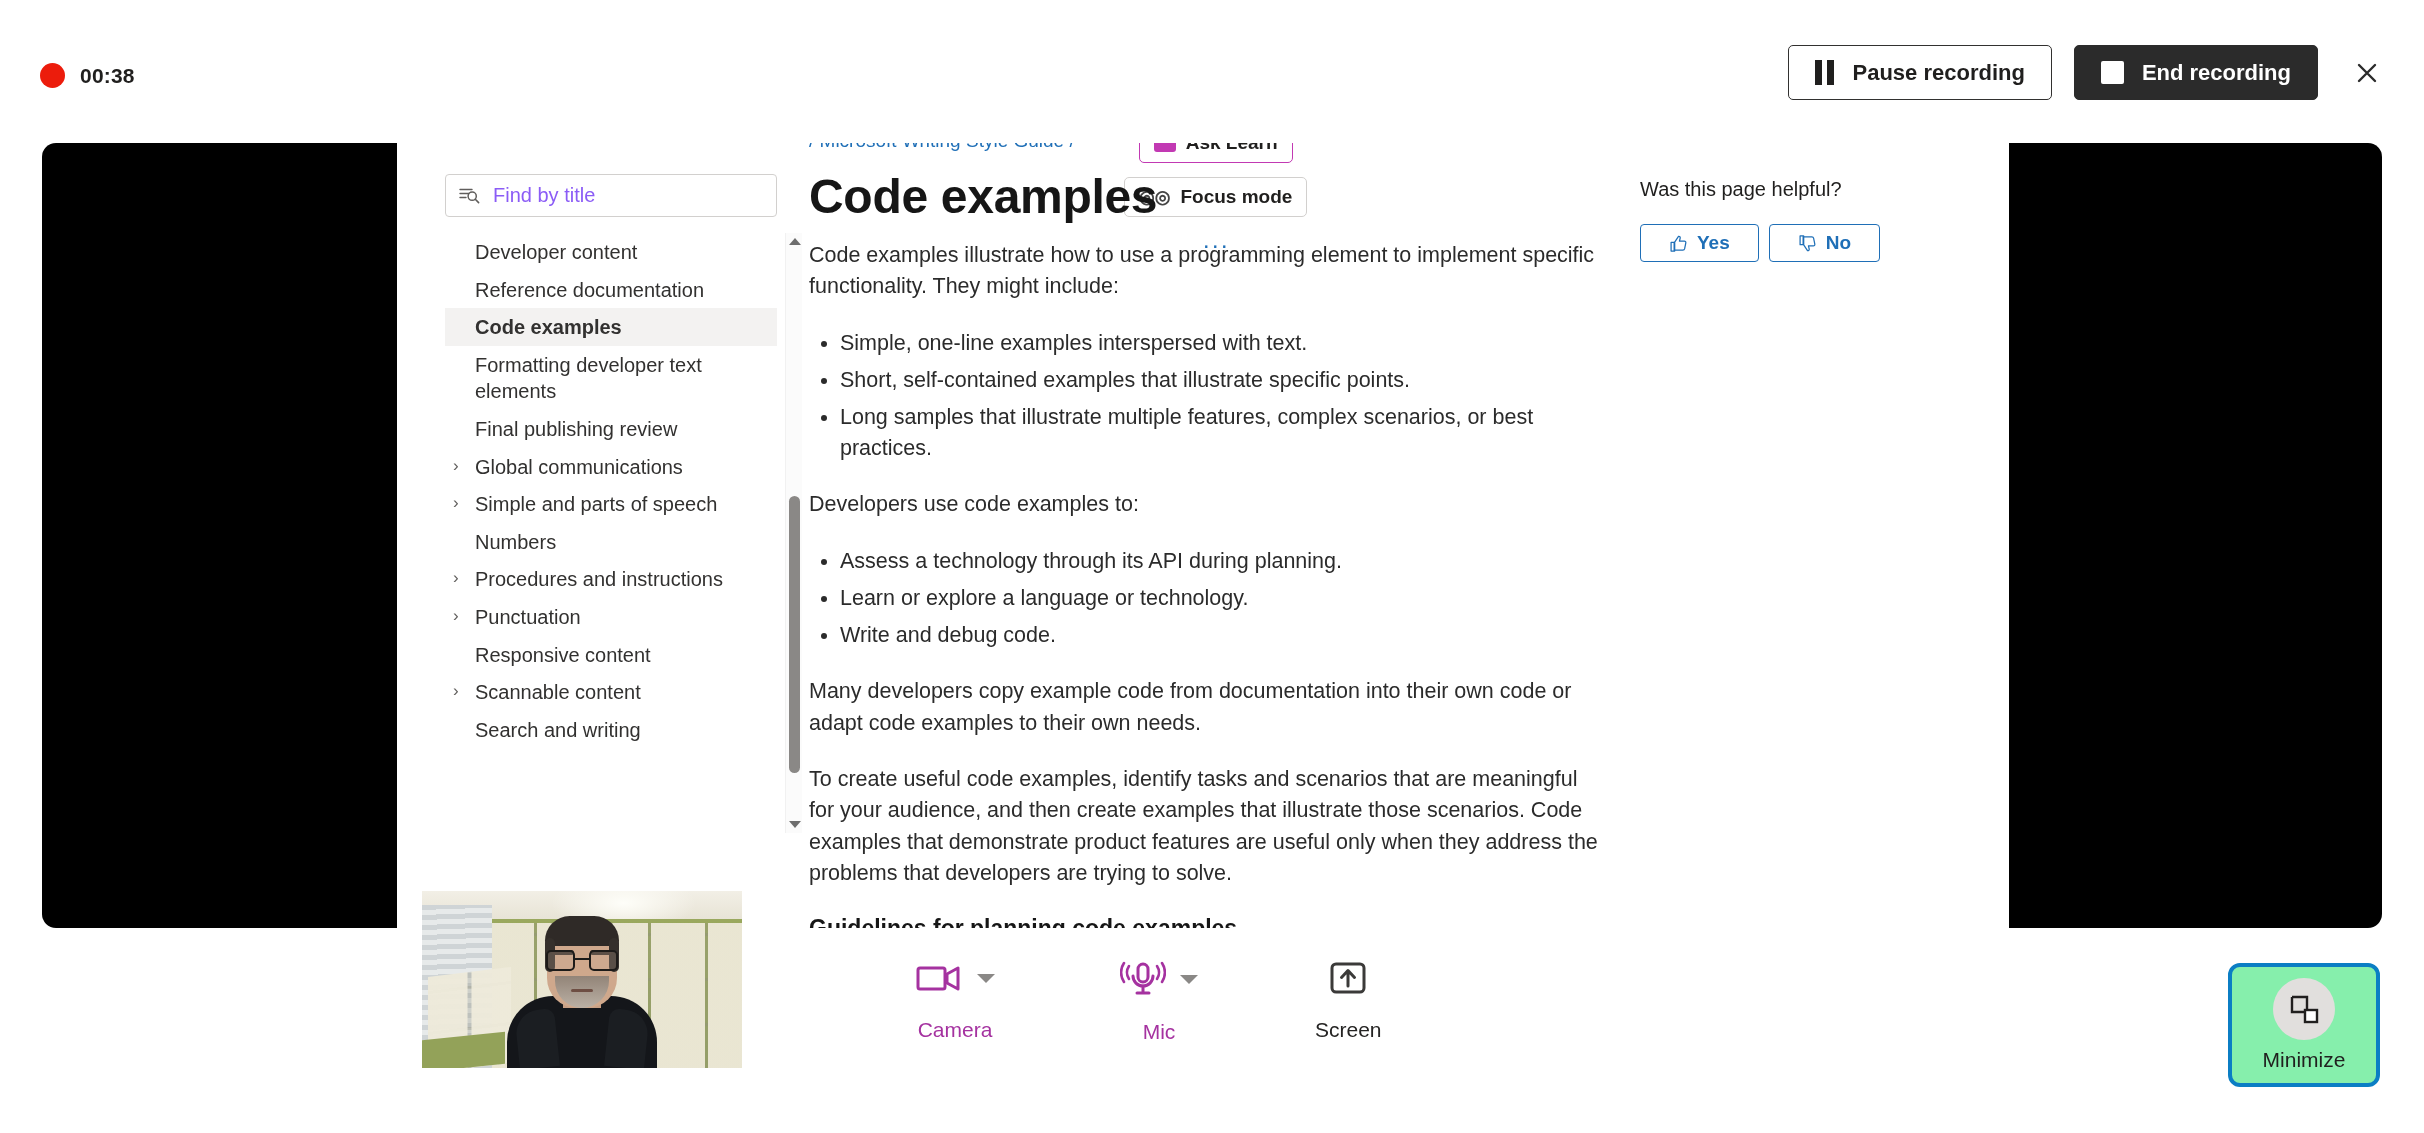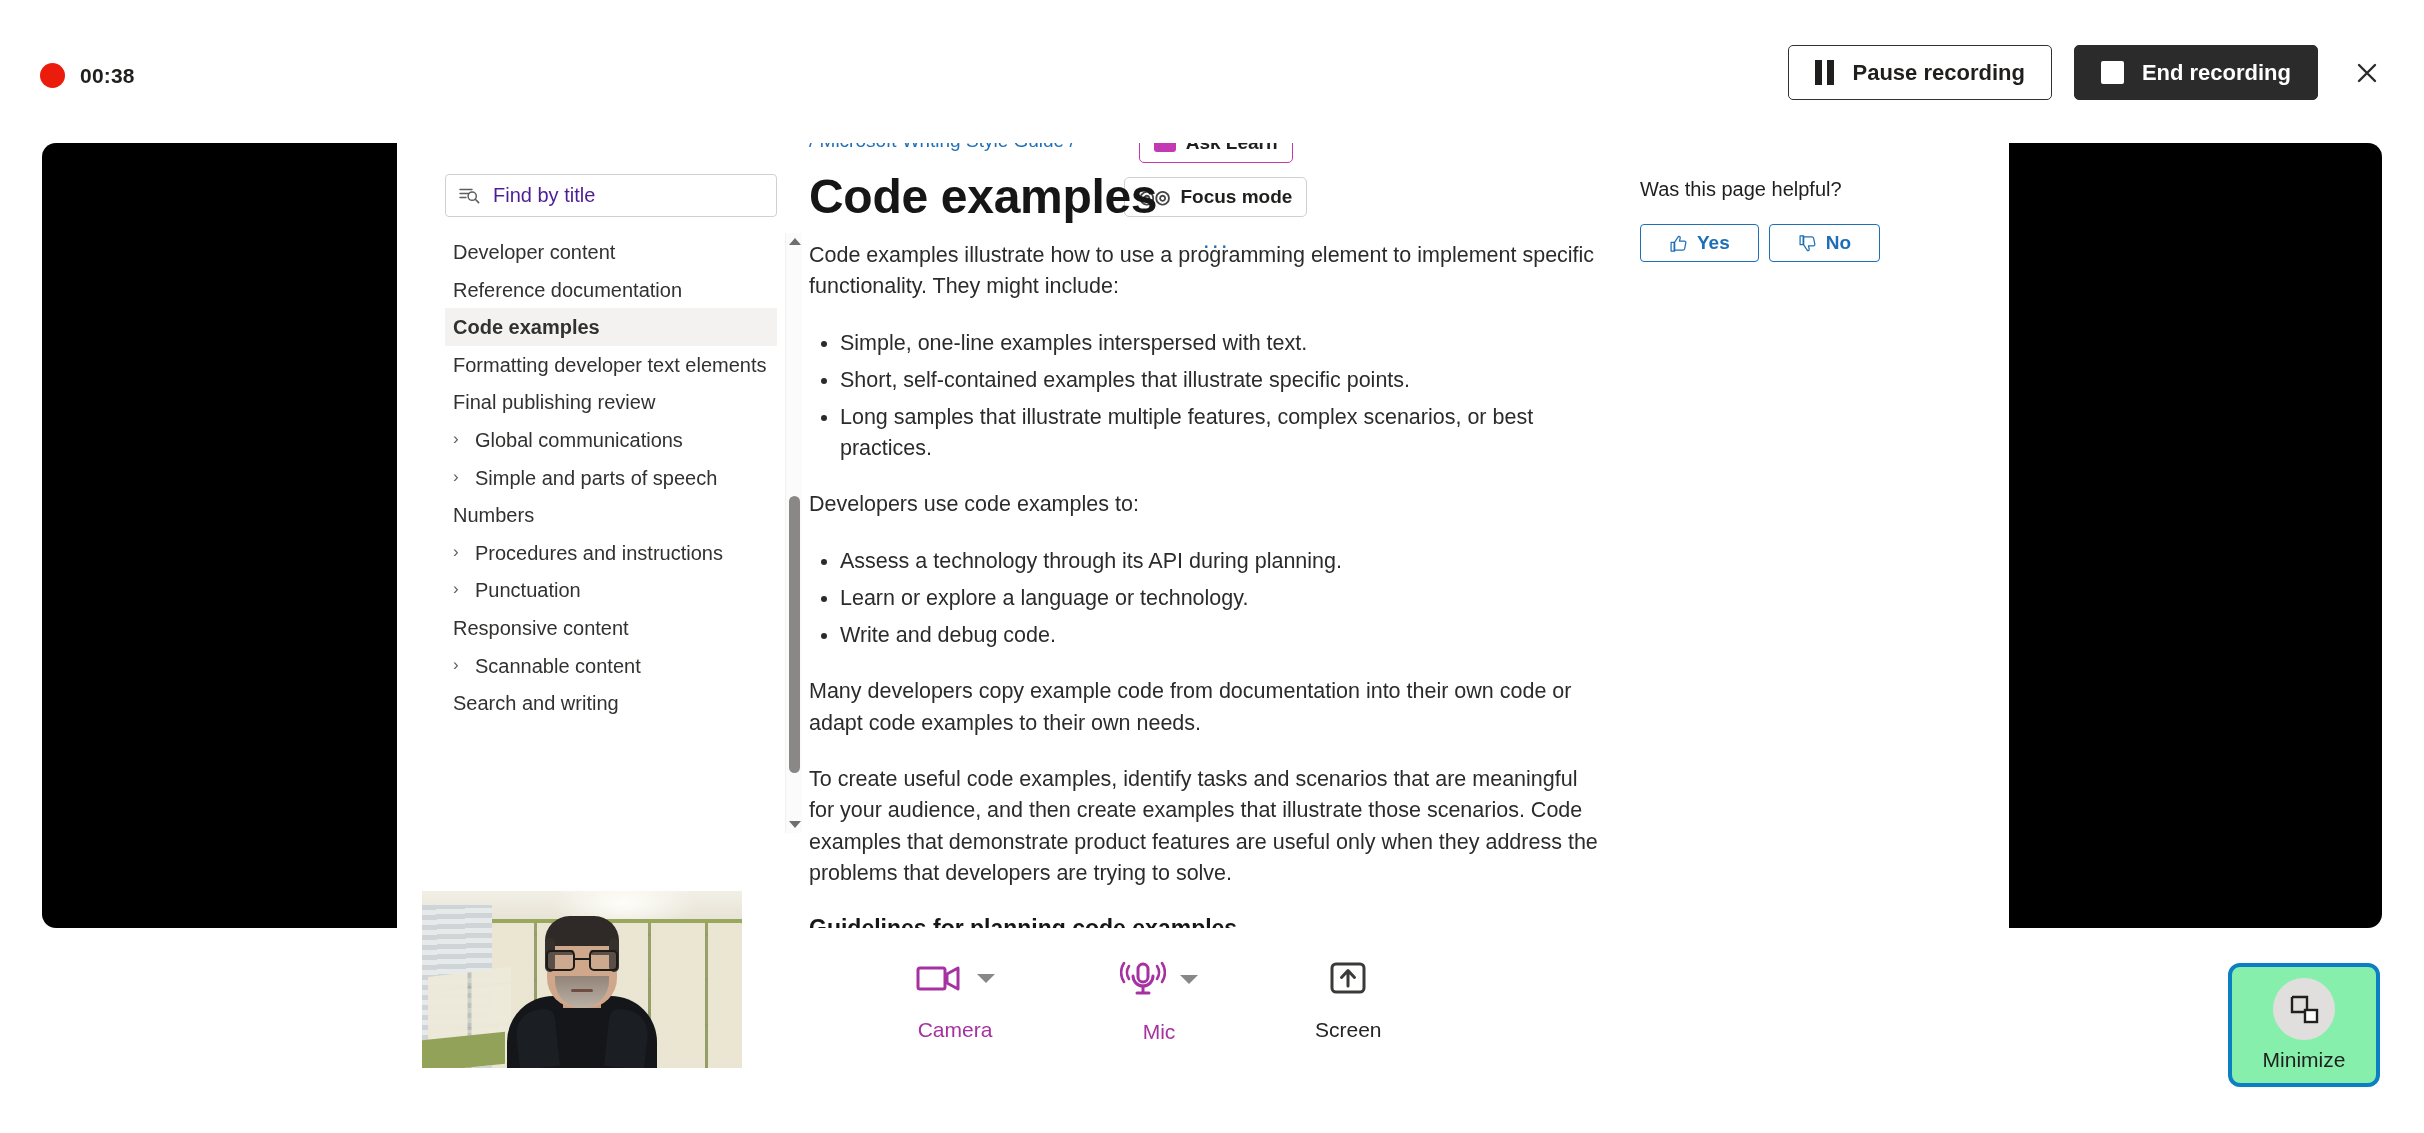--- a/index.html
+++ b/index.html
@@ -57,30 +57,30 @@
     background: #ffffff; overflow: hidden;
   }
 
   
   .toc { position: absolute; left: 48px; top: 0; width: 340px; height: 785px; }
   .toc-search {
     position: absolute; left: 0; top: 31px; width: 332px; height: 43px;
     border: 1px solid #d2d0ce; border-radius: 4px; background: #fff;
     display: flex; align-items: center; gap: 13px; padding: 0 13px;
   }
-  .toc-search .ph { font-size: 20px; color: #4c1d95; }
+  .toc-search .ph { font-size: 20px; color: #8b5cf6; }
   .toc-list { position: absolute; left: 0; top: 90px; width: 332px; height: 600px; overflow: hidden; }
   .toc-item {
     position: relative; display: flex; align-items: flex-start; gap: 8px;
     padding: 5px 10px 5px 8px; min-height: 37px;
     font-size: 20px; color: #323130; line-height: 1.33; cursor: pointer;
   }
   .toc-item .chev { width: 14px; flex: 0 0 14px; color: #605e5c; font-size: 17px; line-height: 26px; }
   .toc-item .lbl { padding-top: 1px; }
-  .toc-item.nochev .lbl { }
+  .toc-item.nochev .lbl { margin-left: 22px; }
   .toc-item.active { background: #f3f2f1; font-weight: 700; }
 
   .toc-scroll {
     position: absolute; left: 340px; top: 90px; width: 17px; height: 600px;
     background: #fbfbfb; border-left: 1px solid #f1f1f1;
   }
   .sb-arrow { position: absolute; left: 0; width: 17px; height: 17px; display:flex; align-items:center; justify-content:center; }
   .sb-arrow.up { top: 0; } .sb-arrow.dn { bottom: 0; }
   .sb-tri { width: 0; height: 0; border-left: 6px solid transparent; border-right: 6px solid transparent; }
   .sb-tri.up { border-bottom: 7px solid #6e6e6e; }

